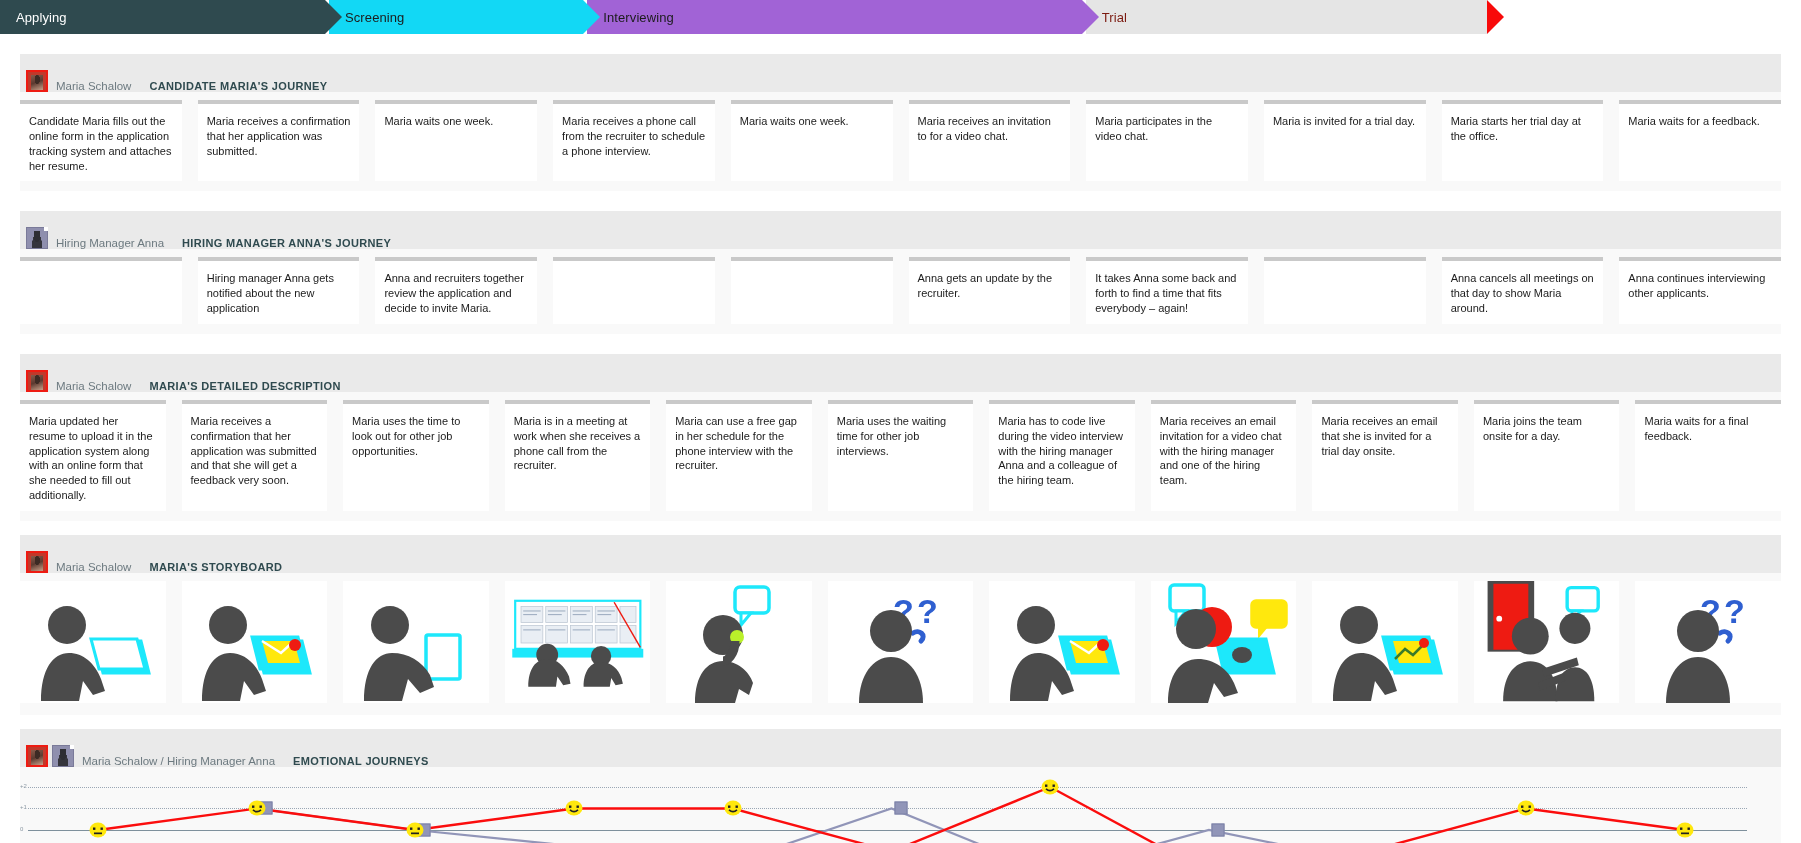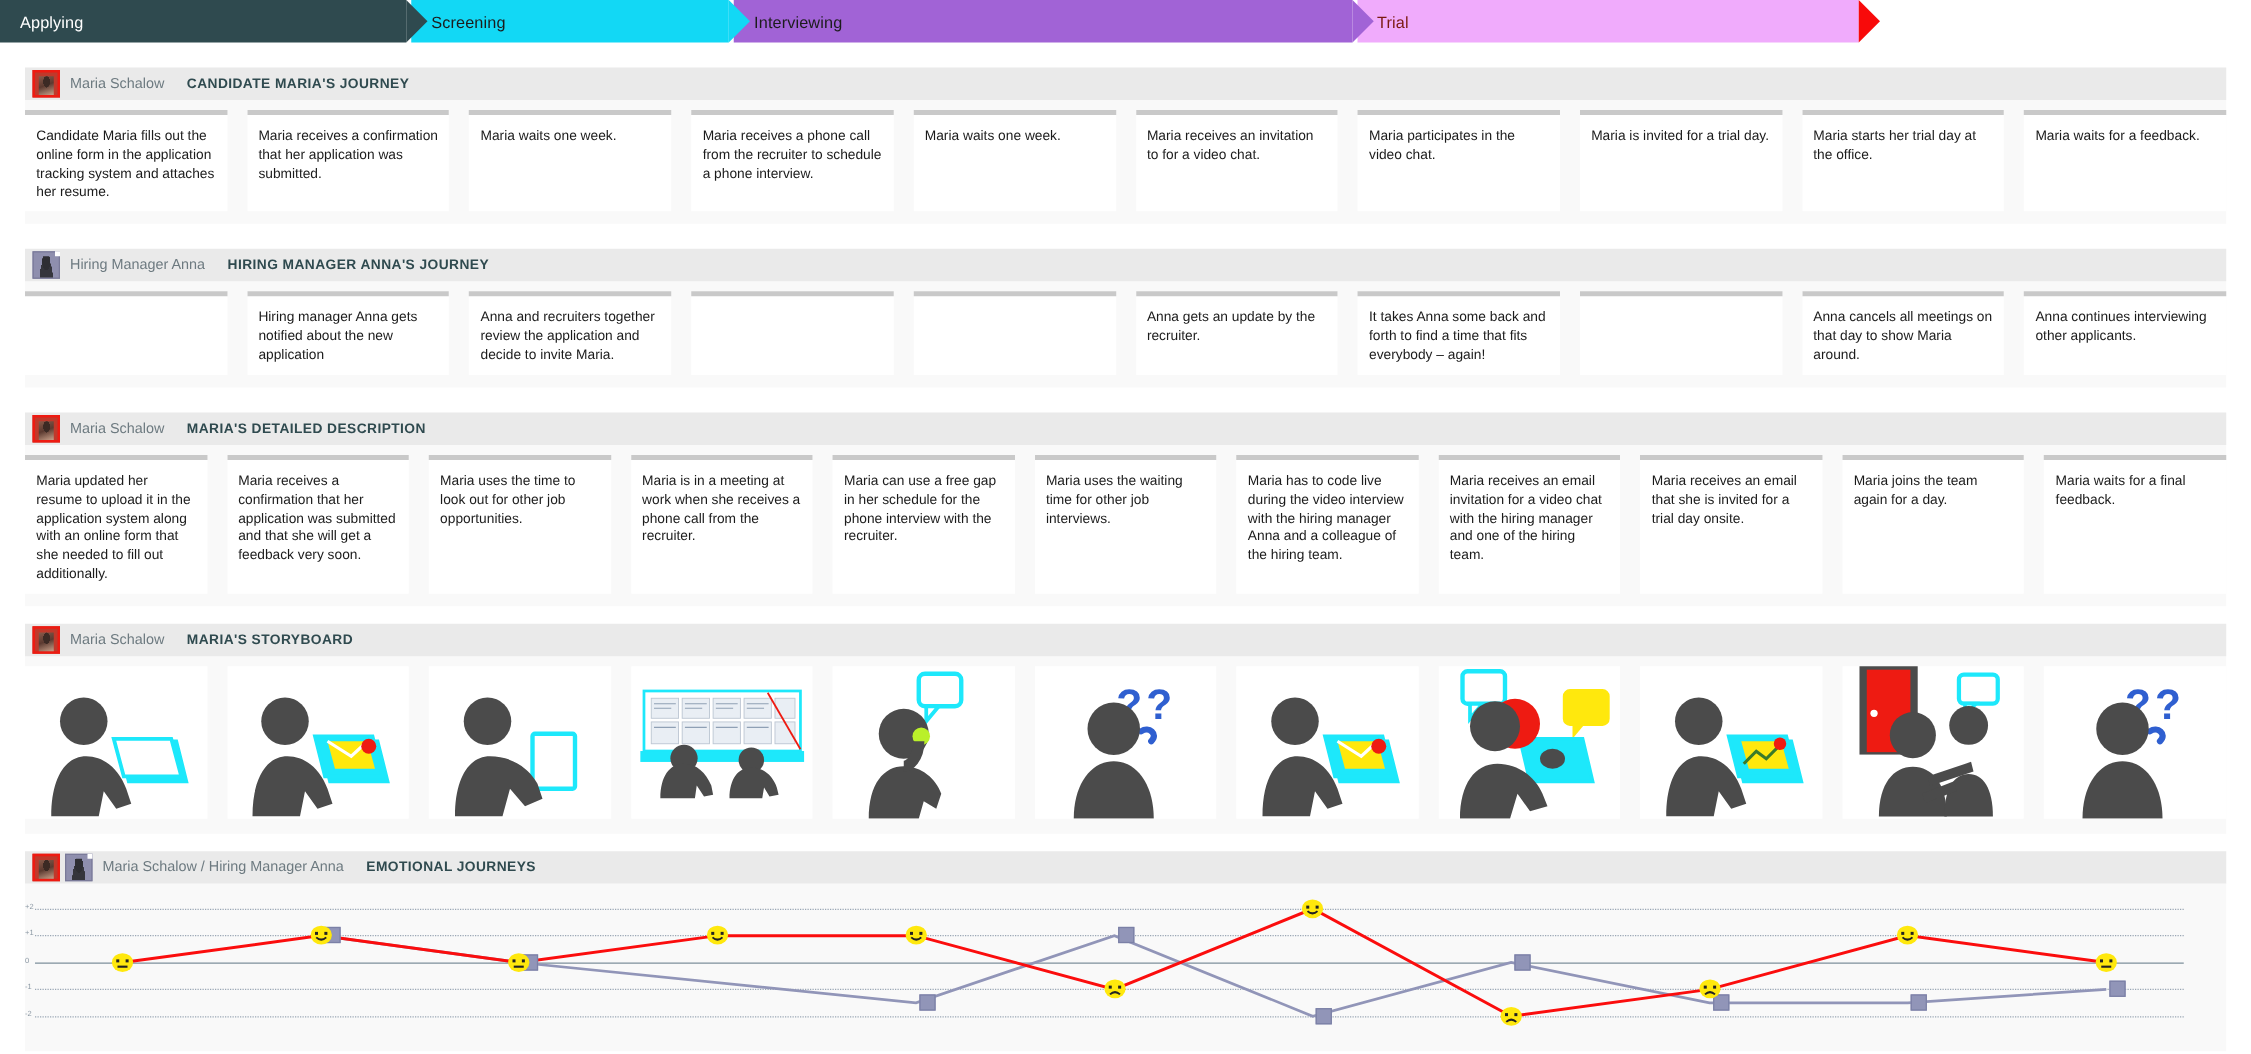--- a/index.html
+++ b/index.html
@@ -20,28 +20,28 @@
   }
   .phase span { position:relative; z-index:3; }
   .phase::after {
     content:""; position:absolute; right:-17px; top:0; width:0; height:0;
     border-top:17px solid transparent; border-bottom:17px solid transparent;
     border-left:17px solid var(--c); z-index:2;
   }
   .phase.p1 { --c:#2f4a4f; background:#2f4a4f; width:348px; }
   .phase.p2 { --c:#12d8f5; background:#12d8f5; width:272px; margin-left:4px; }
   .phase.p3 { --c:#a163d6; background:#a163d6; width:530px; margin-left:4px; }
-  .phase.p4 { --c:#f80a0a; background:#f0abfc; width:430px; margin-left:4px; }
+  .phase.p4 { --c:#f80a0a; background:#e5e5e5; width:430px; margin-left:4px; }
   .phase.p2 span, .phase.p3 span, .phase.p4 span { color:#1c1c1c; }
   .phase.p4 span { color:#7b1a10; }
 
   
   .section { margin:0 20px 0 20px; }
   .sec-head {
-    height:26px; background:#eaeaea; display:flex; align-items:center;
+    height:38px; background:#eaeaea; display:flex; align-items:flex-end;
     padding-left:6px; position:relative;
   }
   .sec-head .persona {
     color:#6d7a80; font-size:11.5px; margin-left:8px; white-space:nowrap;
   }
   .sec-head .sec-title {
     color:#2f4a4f; font-size:11px; font-weight:bold; letter-spacing:.35px;
     margin-left:18px; white-space:nowrap;
   }
   .avatar { width:22px; height:22px; flex:0 0 auto; position:relative; }
@@ -178,21 +178,21 @@
   <div class="cards">
     <div class="card">Maria updated her resume to upload it in the application system along with an online form that she needed to fill out additionally.</div>
     <div class="card">Maria receives a confirmation that her application was submitted and that she will get a feedback very soon.</div>
     <div class="card">Maria uses the time to look out for other job opportunities.</div>
     <div class="card">Maria is in a meeting at work when she receives a phone call from the recruiter.</div>
     <div class="card">Maria can use a free gap in her schedule for the phone interview with the recruiter.</div>
     <div class="card">Maria uses the waiting time for other job interviews.</div>
     <div class="card">Maria has to code live during the video interview with the hiring manager Anna and a colleague of the hiring team.</div>
     <div class="card">Maria receives an email invitation for a video chat with the hiring manager and one of the hiring team.</div>
     <div class="card">Maria receives an email that she is invited for a trial day onsite.</div>
-    <div class="card">Maria joins the team again for a day.</div>
+    <div class="card">Maria joins the team onsite for a day.</div>
     <div class="card">Maria waits for a final feedback.</div>
   </div>
 </div>
 
 <div class="spacer-sm"></div>
 
 <div class="section row-story">
   <div class="sec-head">
     <div class="avatar maria"></div>
     <div class="persona">Maria Schalow</div>

